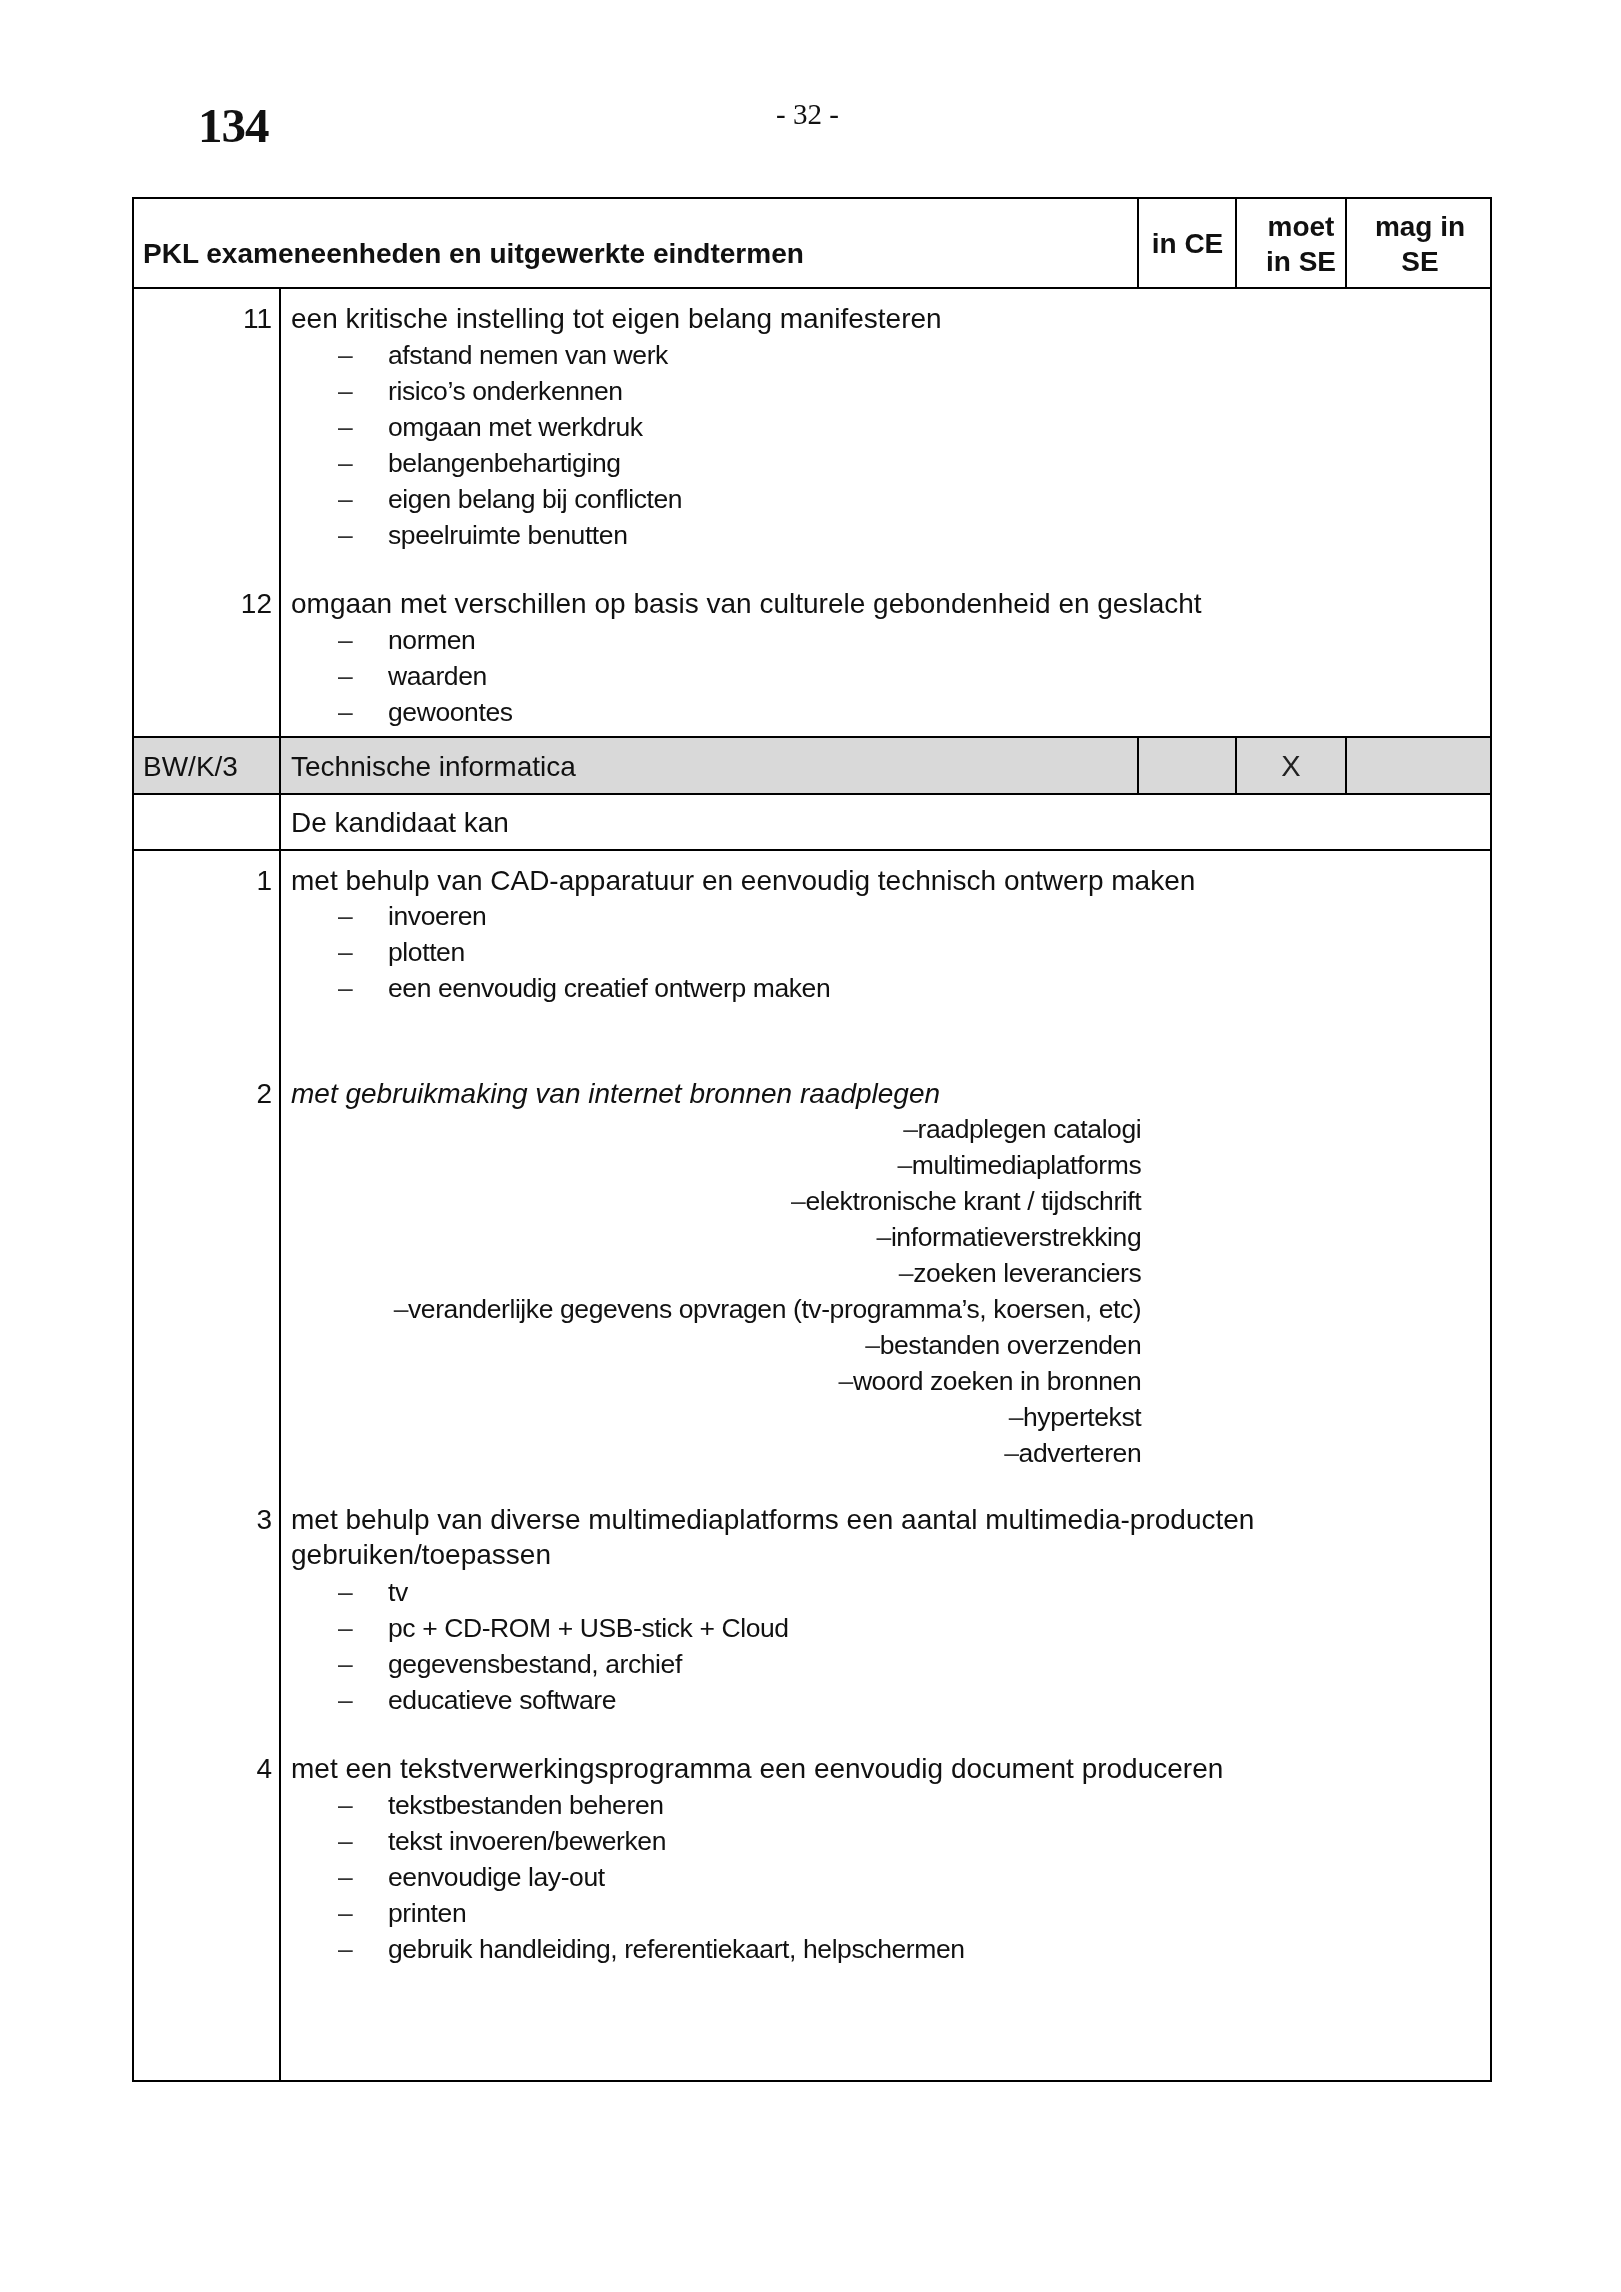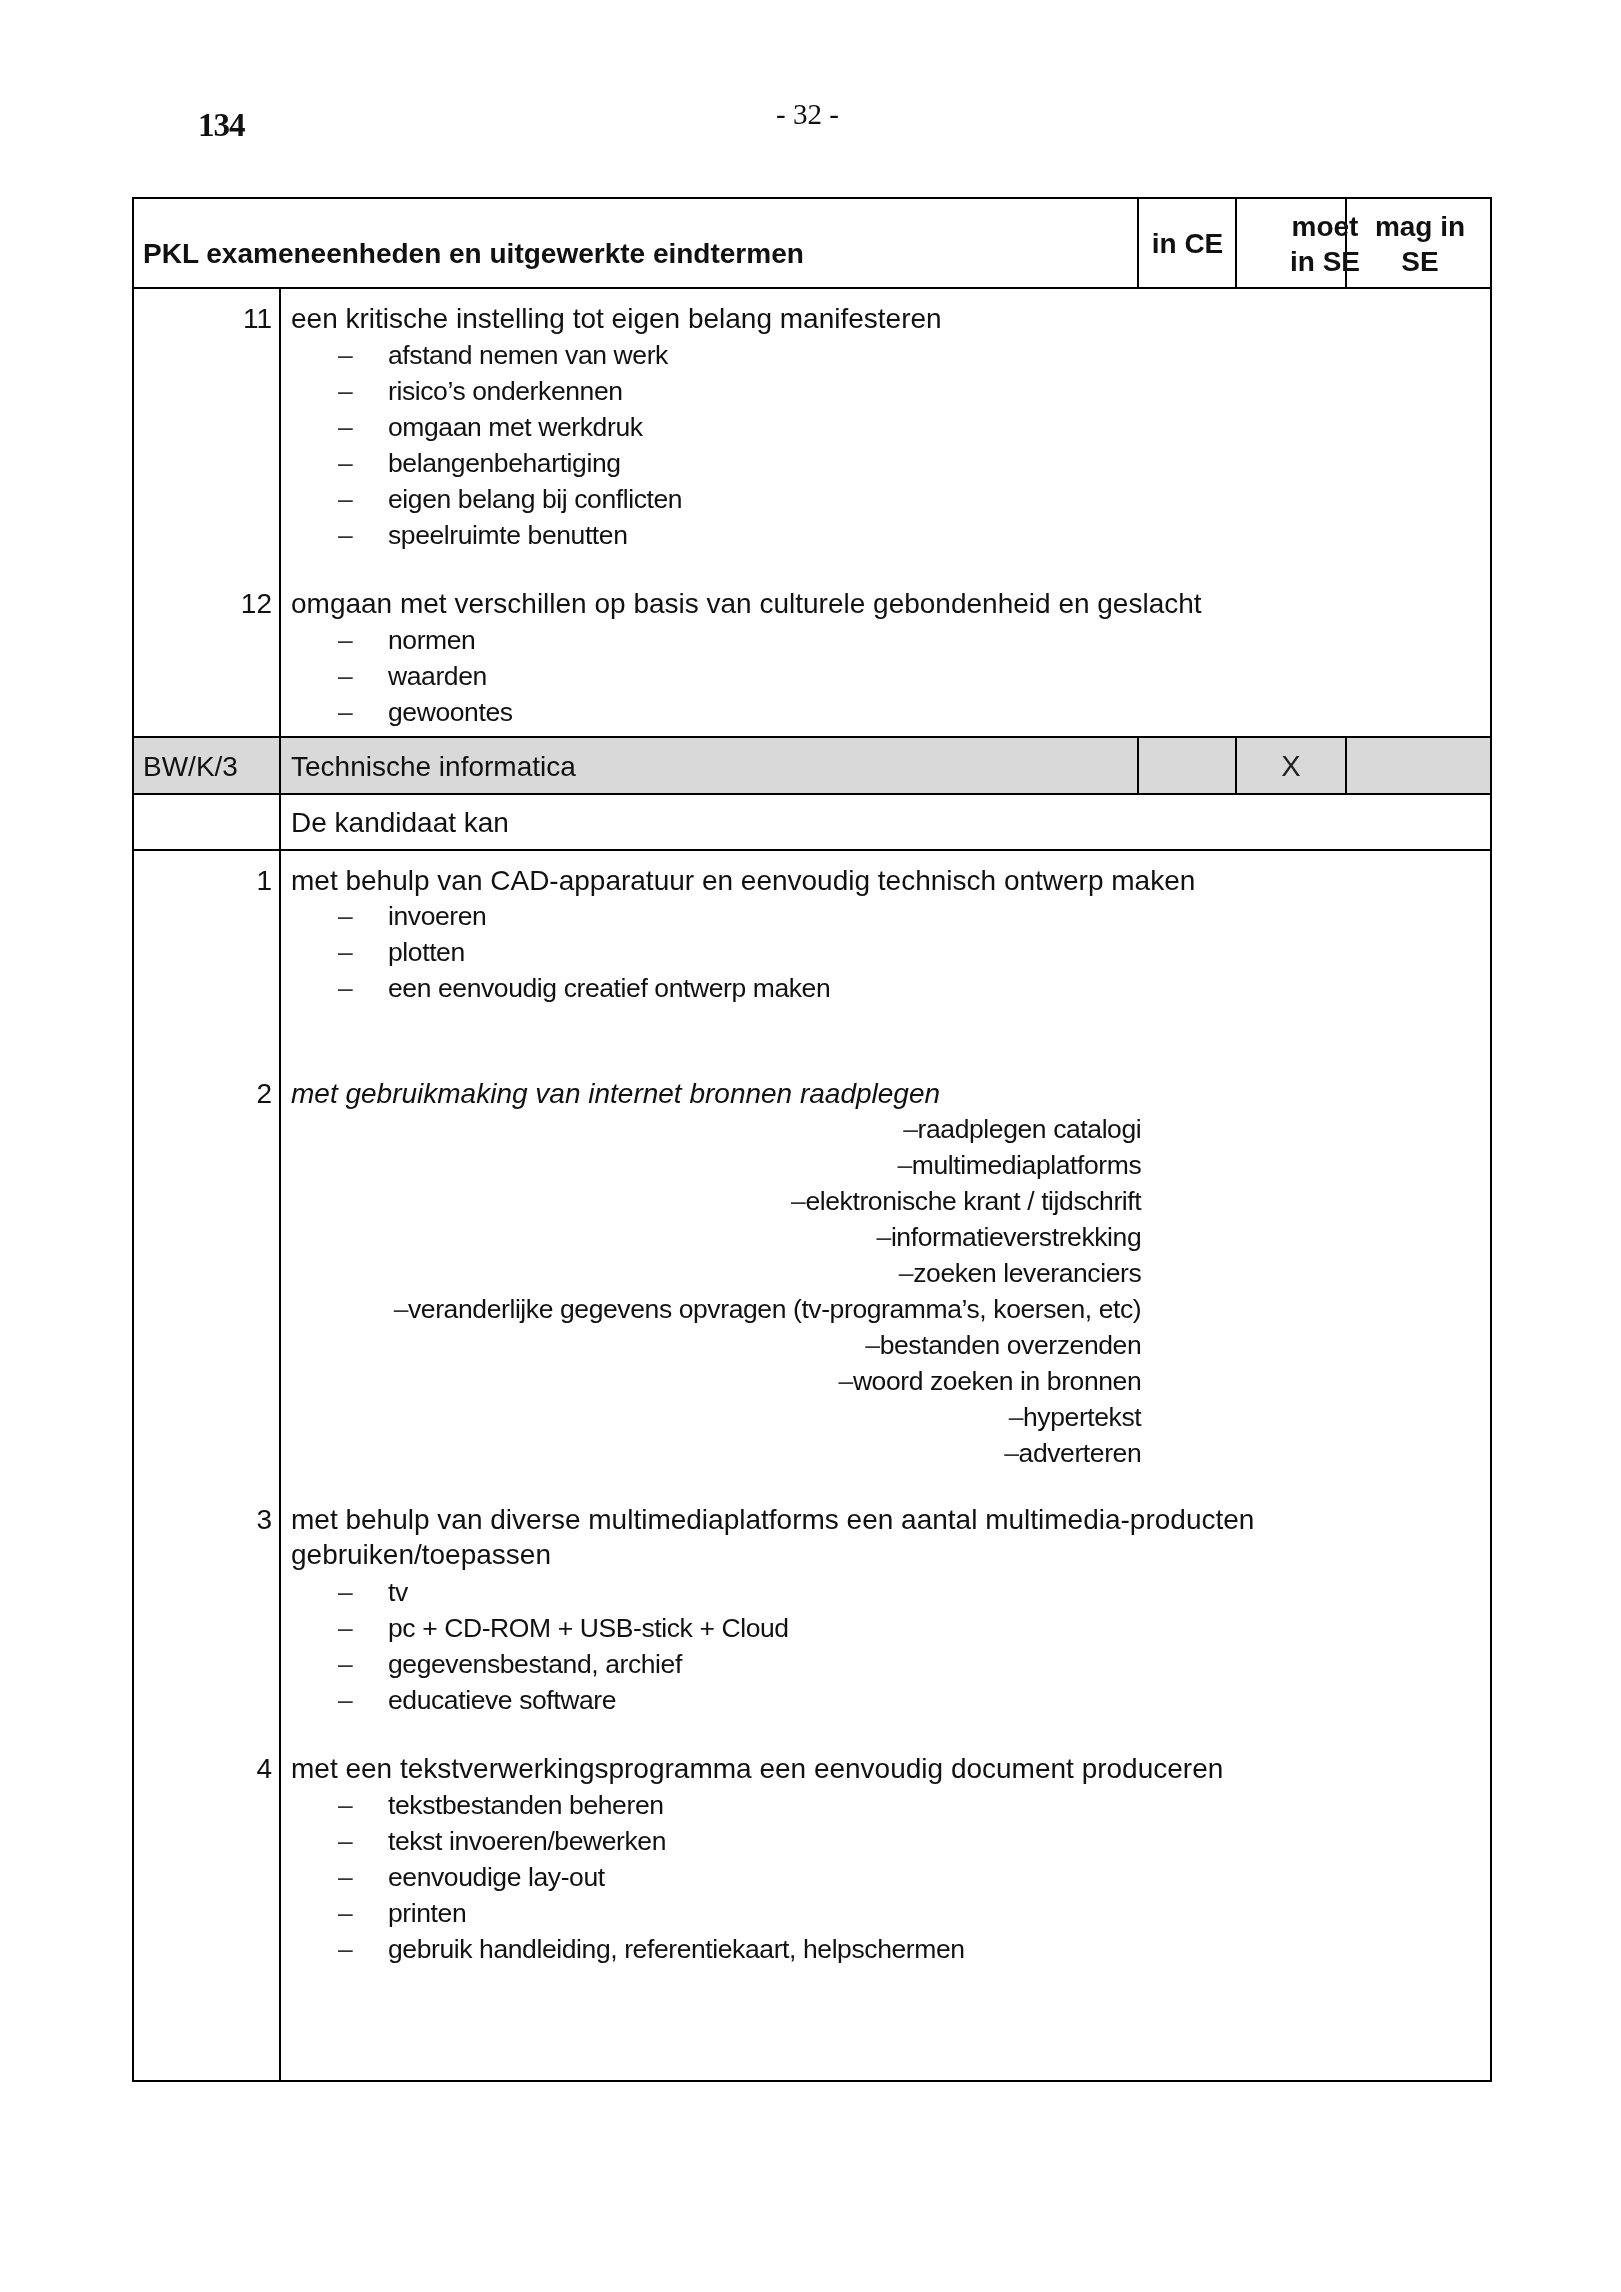--- a/index.html
+++ b/index.html
@@ -1,18 +1,18 @@
 <!DOCTYPE html>
 <html><head>
 <meta charset="utf-8">
 <style>
   html, body { margin:0; padding:0; background:#ffffff; }
   body { width:1621px; height:2293px; position:relative; overflow:hidden; color:#111; }
   .abs { position:absolute; }
-  .page-num-left { left:198px; top:98px; font-family:"Liberation Serif", serif; font-weight:bold; font-size:33px; line-height:55px; letter-spacing:-1px; }
+  .page-num-left { left:198px; top:98px; font-family:"Liberation Serif", serif; font-weight:bold; font-size:49px; line-height:55px; letter-spacing:-1px; }
   .page-num-center { left:776px; top:98px; font-family:Liberation Serif, serif; font-size:29px; line-height:33px; }
   .tbl { left:132px; top:197px; width:1360px; height:1885px; border:2.9px solid #000; box-sizing:border-box; }
   .hline { position:absolute; height:0; border-top:2.9px solid #000; }
   .vline { position:absolute; width:0; border-left:2.9px solid #000; }
   .vthin { position:absolute; width:0; border-left:2px solid #000; }
   .gray { position:absolute; background:#d9d9d9; }
   .sans { font-family:"Liberation Sans", sans-serif; }
   .hdr { font-weight:bold; font-size:28px; line-height:35px; }
   .hdr-center { text-align:center; }
   .cell-text { font-size:28px; line-height:35px; white-space:nowrap; }
@@ -39,21 +39,21 @@
 <div class="vline" style="left:279px; top:287px; height:1795px;"></div>
 <div class="vline" style="left:1137px; top:197px; height:92px;"></div>
 <div class="vthin" style="left:1235px; top:197px; height:92px;"></div>
 <div class="vthin" style="left:1345px; top:197px; height:92px;"></div>
 <div class="vline" style="left:1137px; top:736px; height:59px;"></div>
 <div class="vthin" style="left:1235px; top:736px; height:59px;"></div>
 <div class="vthin" style="left:1345px; top:736px; height:59px;"></div>
 
 <div class="abs sans hdr" style="left:143px; top:236px;text-align:center;">PKL exameneenheden en uitgewerkte eindtermen</div>
 <div class="abs sans hdr hdr-center" style="left:1140px; top:226px; width:95px;">in CE</div>
-<div class="abs sans hdr hdr-center" style="left:1237px; top:209px; width:128px;padding-left:24px;">
+<div class="abs sans hdr hdr-center" style="left:1237px; top:209px; width:128px;">
   <div>moet</div>
   <div>in SE</div>
 </div>
 <div class="abs sans hdr hdr-center" style="left:1347px; top:209px; width:146px;">
   <div>mag in</div>
   <div>SE</div>
 </div>
 
 <div class="abs sans num" style="left:135px; top:301px;">11</div>
 <div class="abs sans cell-text" style="left:291px; top:301px;">een kritische instelling tot eigen belang manifesteren</div>

